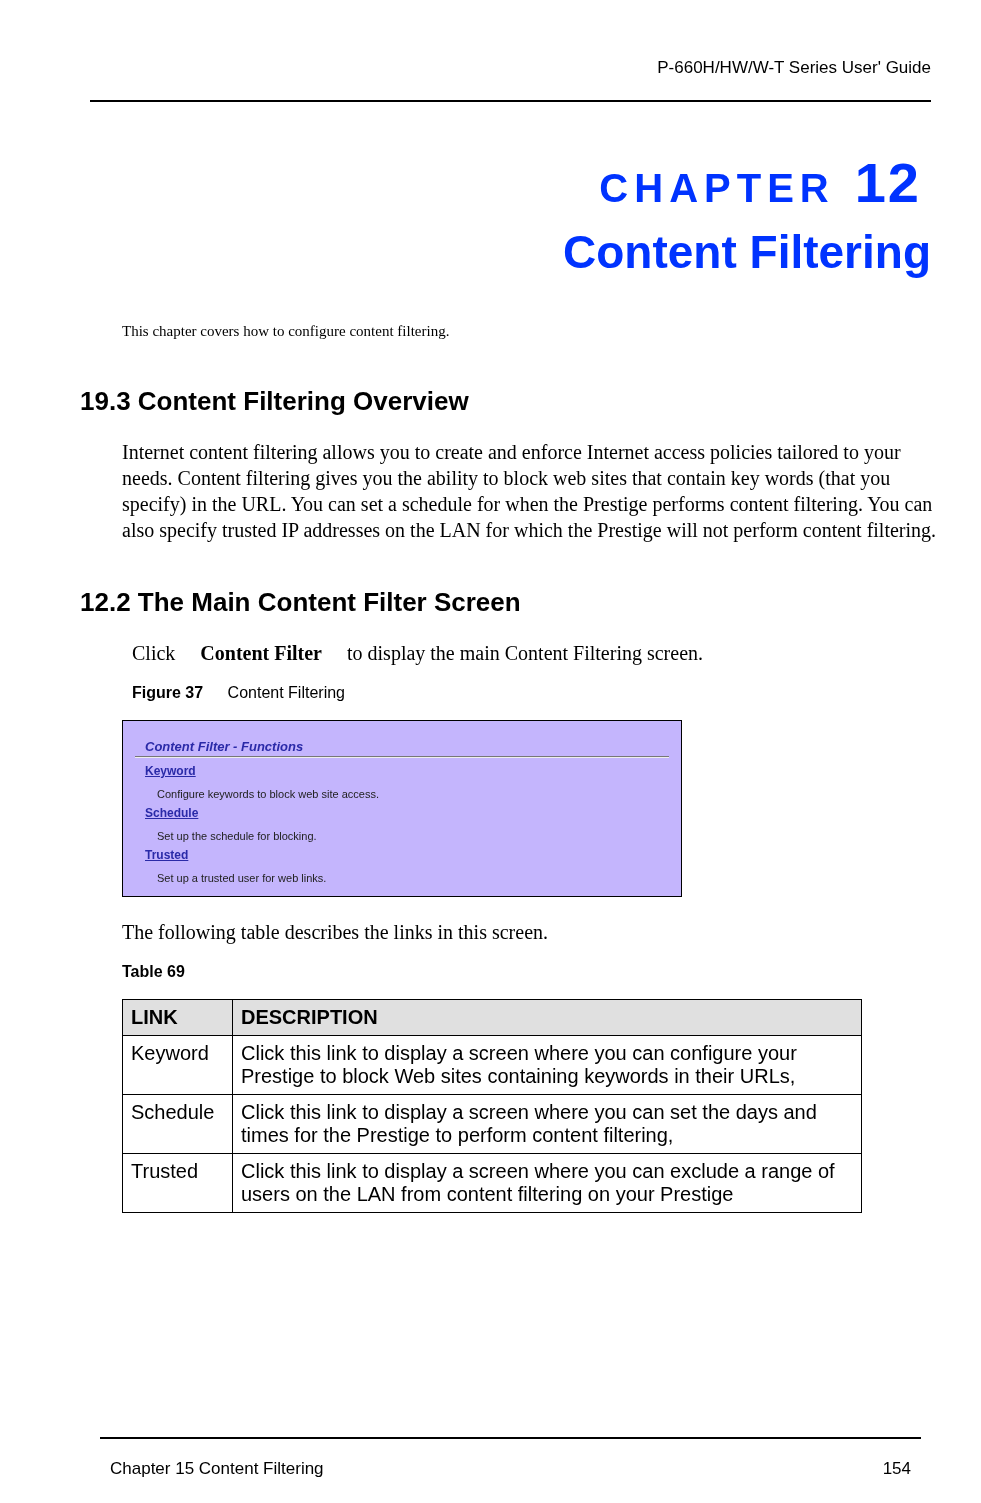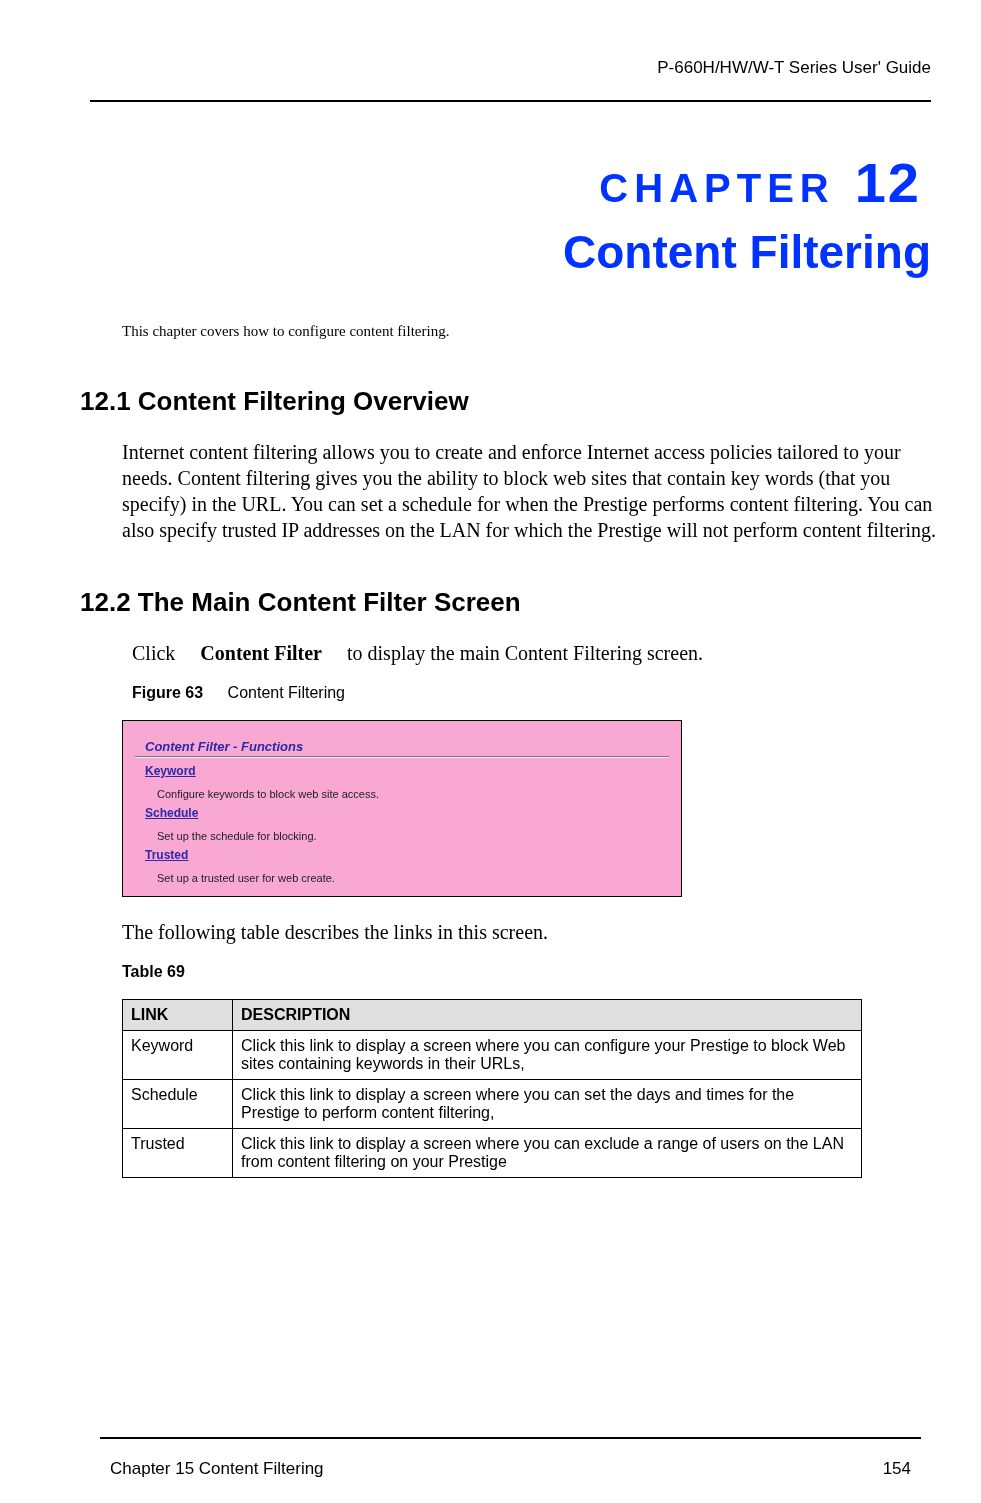--- a/index.html
+++ b/index.html
@@ -61,21 +61,21 @@
       font-size: 16px;
       margin: 0 0 8px 42px;
     }
     .caption b { font-weight: bold; }
 
     
     .figure-box {
       margin-left: 42px;
       width: 560px;
       border: 1.5px solid #000;
-      background: #f9a8d4;
+      background: #c4b5fd;
       padding: 8px 12px 10px 12px;
       margin-bottom: 22px;
     }
     .fig-title {
       font-family: Arial, Helvetica, sans-serif;
       color: #2a2aa8;
       font-weight: bold;
       font-style: italic;
       font-size: 13px;
       margin-bottom: 2px;
@@ -108,21 +108,21 @@
       font-family: Arial, Helvetica, sans-serif;
       font-weight: bold;
       font-size: 16px;
       margin: 0 0 8px 42px;
     }
     table.desc {
       margin-left: 42px;
       width: 740px;
       border-collapse: collapse;
       font-family: Arial, Helvetica, sans-serif;
-      font-size: 16px;
+      font-size: 20px;
     }
     table.desc th, table.desc td {
       border: 1.5px solid #000;
       padding: 6px 8px;
       text-align: left;
       vertical-align: top;
     }
     table.desc th {
       background: #e0e0e0;
       font-weight: bold;
@@ -151,41 +151,41 @@
   <div class="chapter-block">
     <div>
       <span class="chapter-label">CHAPTER</span>
       <span class="chapter-num">12</span>
     </div>
     <div class="chapter-title">Content Filtering</div>
   </div>
 
   <p class="intro">This chapter covers how to configure content filtering.</p>
 
-  <h2 class="section-heading">12.1  Content Filtering Overview</h2>
+  <h2 class="section-heading">19.3  Content Filtering Overview</h2>
   <p class="body-para">Internet content filtering allows you to create and enforce Internet access policies tailored to your needs. Content filtering gives you the ability to block web sites that contain key words (that you specify) in the URL. You can set a schedule for when the Prestige performs content filtering. You can also specify trusted IP addresses on the LAN for which the Prestige will not perform content filtering.</p>
 
   <h2 class="section-heading">12.2  The Main Content Filter Screen</h2>
   <p class="body-para" style="margin-bottom:18px;">
     <span>Click </span><span class="inline-bold">Content Filter</span><span> to display the main Content Filtering screen.</span>
   </p>
 
   <p class="caption">
-    <b>Figure 63</b><span>   Content Filtering</span>
+    <b>Figure 37</b><span>   Content Filtering</span>
   </p>
 
   <div class="figure-box">
     <div class="fig-title">Content Filter - Functions</div>
     <hr class="fig-hr">
     <span class="fig-link">Keyword</span>
     <div class="fig-desc">Configure keywords to block web site access.</div>
     <span class="fig-link">Schedule</span>
     <div class="fig-desc">Set up the schedule for blocking.</div>
     <span class="fig-link">Trusted</span>
-    <div class="fig-desc">Set up a trusted user for web create.</div>
+    <div class="fig-desc">Set up a trusted user for web links.</div>
   </div>
 
   <p class="body-para" style="margin-bottom:18px;">The following table describes the links in this screen.</p>
 
   <p class="table-caption">Table 69</p>
   <table class="desc">
     <thead>
       <tr>
         <th>LINK</th>
         <th>DESCRIPTION</th>

